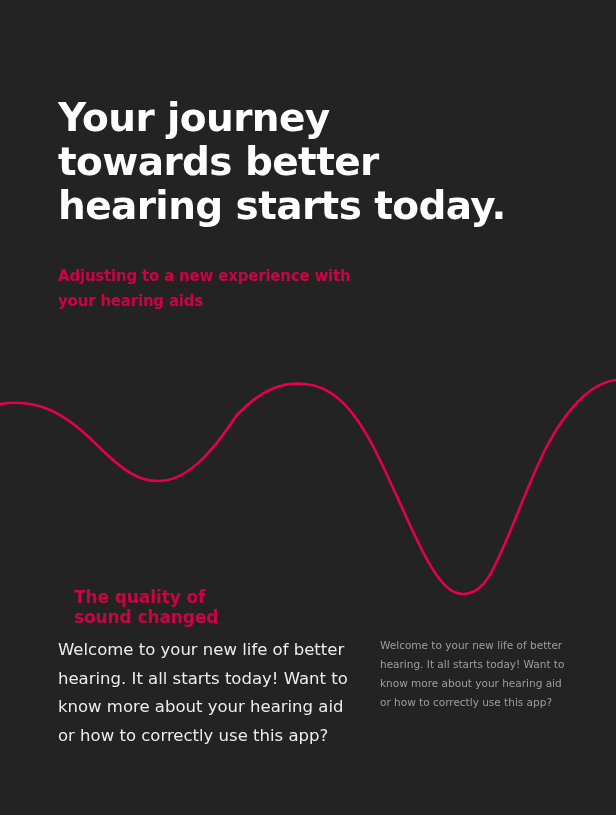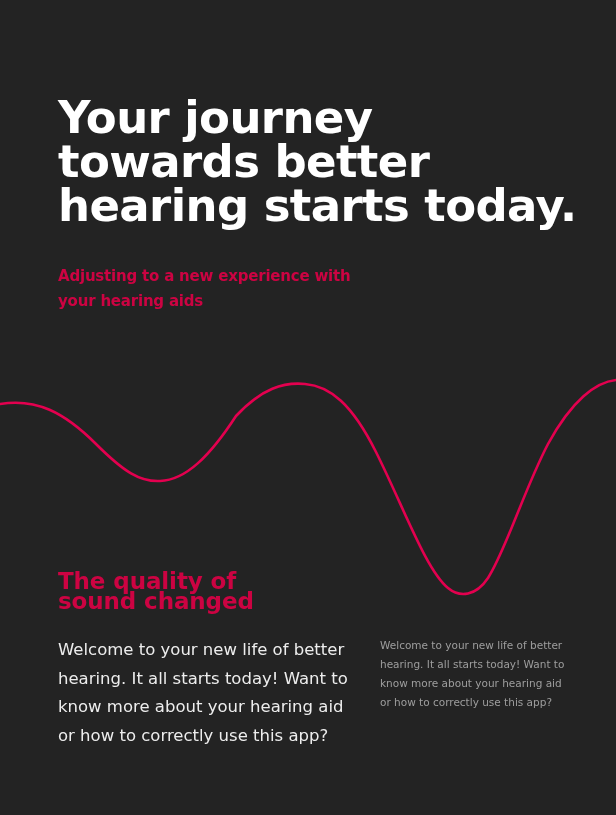--- a/index.html
+++ b/index.html
@@ -45,21 +45,21 @@
     height: 815px;
   }
 
   .headline {
     position: absolute;
     left: 58px;
     top: 96px;
     width: 530px;
     margin: 0;
     font-family: "DejaVu Sans", sans-serif;
-    font-size: 45px;
+    font-size: 39px;
     line-height: 44px;
     font-weight: bold;
     letter-spacing: -0.6px;
     color: #ffffff;
     white-space: pre-line;
   }
 
   .subhead {
     position: absolute;
     left: 58px;
@@ -73,23 +73,23 @@
     letter-spacing: -0.2px;
     color: #cc0342;
     white-space: pre-line;
   }
 
   .section-title {
     position: absolute;
     left: 58px;
     top: 571px;
     width: 320px;
-    margin: 0;
+    margin: 16px;
     font-family: "DejaVu Sans", sans-serif;
-    font-size: 23px;
+    font-size: 17px;
     line-height: 20px;
     font-weight: bold;
     letter-spacing: -0.1px;
     color: #cc0342;
     white-space: pre-line;
   }
 
   .body-primary {
     position: absolute;
     left: 58px;

